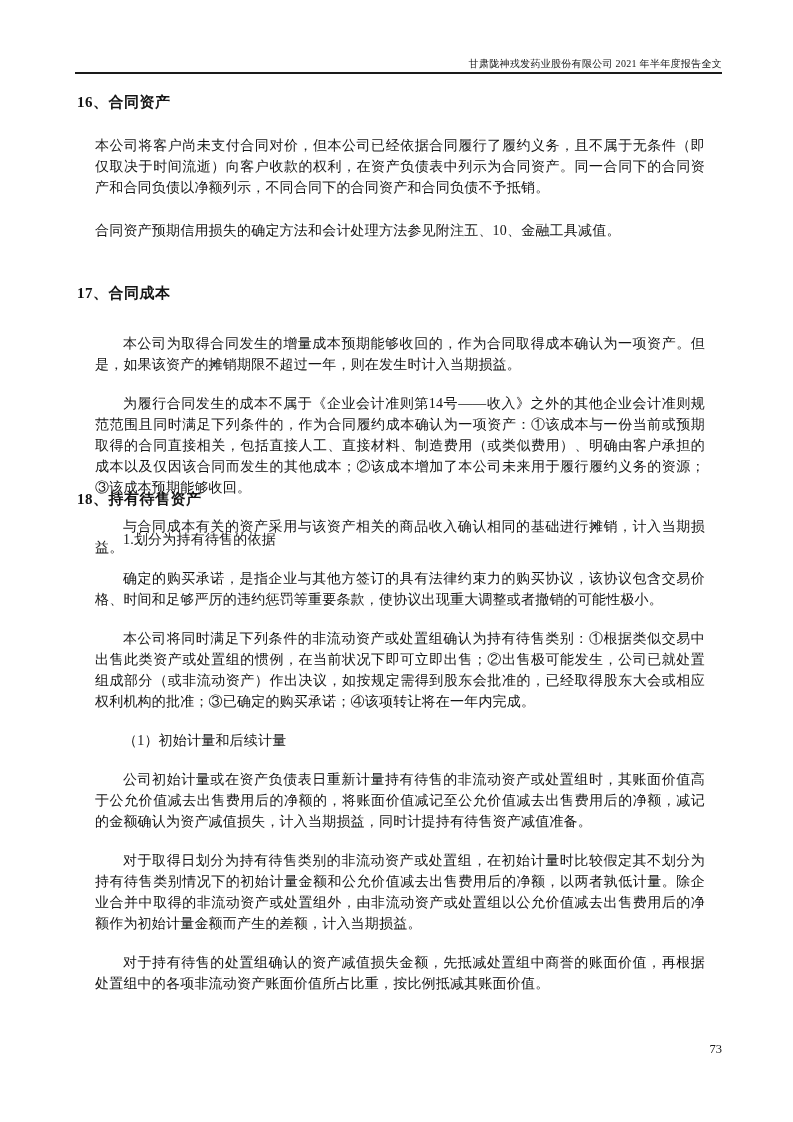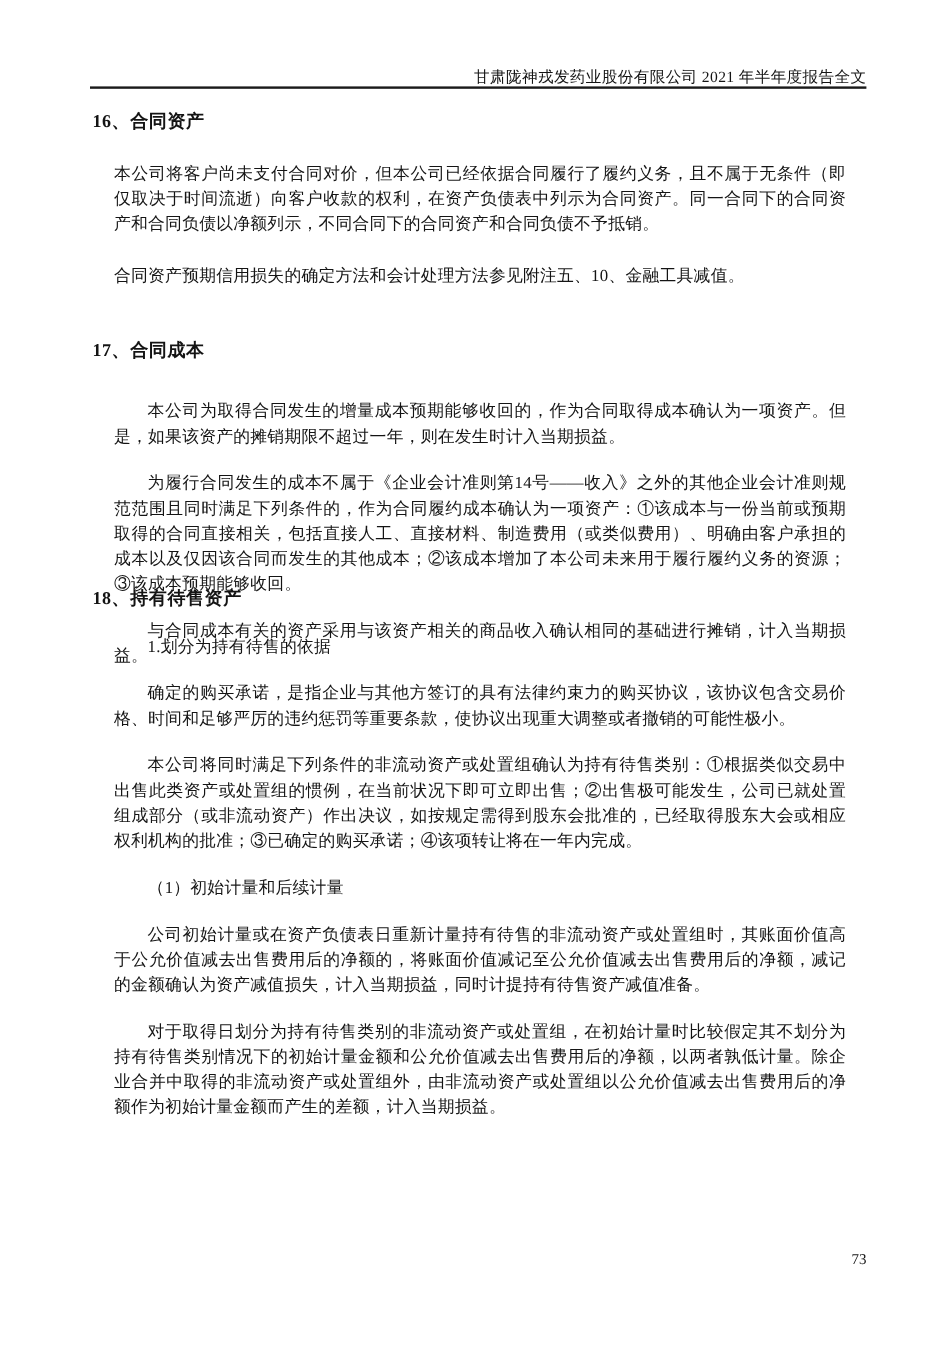--- a/index.html
+++ b/index.html
@@ -15,21 +15,21 @@
     font-family: "Liberation Serif", "DejaVu Serif", serif;
     color: #141414;
     overflow: hidden;
   }
   .running-header {
     position: absolute;
     top: 56px;
     left: 75px;
     right: 71px;
     text-align: right;
-    font-size: 13px;
+    font-size: 10px;
     line-height: 15px;
     letter-spacing: 0.3px;
     white-space: nowrap;
   }
   .header-rule {
     position: absolute;
     top: 72px;
     left: 75px;
     right: 71px;
     height: 0;
@@ -92,17 +92,18 @@
   </section>
 
   <section class="sec-18">
     <h2 class="sec-heading">18、持有待售资产</h2>
     <p class="body-para indent">1.划分为持有待售的依据</p>
     <p class="body-para indent">确定的购买承诺，是指企业与其他方签订的具有法律约束力的购买协议，该协议包含交易价格、时间和足够严厉的违约惩罚等重要条款，使协议出现重大调整或者撤销的可能性极小。</p>
     <p class="body-para indent">本公司将同时满足下列条件的非流动资产或处置组确认为持有待售类别：①根据类似交易中出售此类资产或处置组的惯例，在当前状况下即可立即出售；②出售极可能发生，公司已就处置组成部分（或非流动资产）作出决议，如按规定需得到股东会批准的，已经取得股东大会或相应权利机构的批准；③已确定的购买承诺；④该项转让将在一年内完成。</p>
     <p class="body-para indent">（1）初始计量和后续计量</p>
     <p class="body-para indent">公司初始计量或在资产负债表日重新计量持有待售的非流动资产或处置组时，其账面价值高于公允价值减去出售费用后的净额的，将账面价值减记至公允价值减去出售费用后的净额，减记的金额确认为资产减值损失，计入当期损益，同时计提持有待售资产减值准备。</p>
     <p class="body-para indent">对于取得日划分为持有待售类别的非流动资产或处置组，在初始计量时比较假定其不划分为持有待售类别情况下的初始计量金额和公允价值减去出售费用后的净额，以两者孰低计量。除企业合并中取得的非流动资产或处置组外，由非流动资产或处置组以公允价值减去出售费用后的净额作为初始计量金额而产生的差额，计入当期损益。</p>
+    <p class="body-para indent">对于持有待售的处置组确认的资产减值损失金额，先抵减处置组中商誉的账面价值，再根据处置组中的各项非流动资产账面价值所占比重，按比例抵减其账面价值。</p>
   </section>
 
   <div class="page-number">73</div>
 
 </div>
 
 </body></html>

